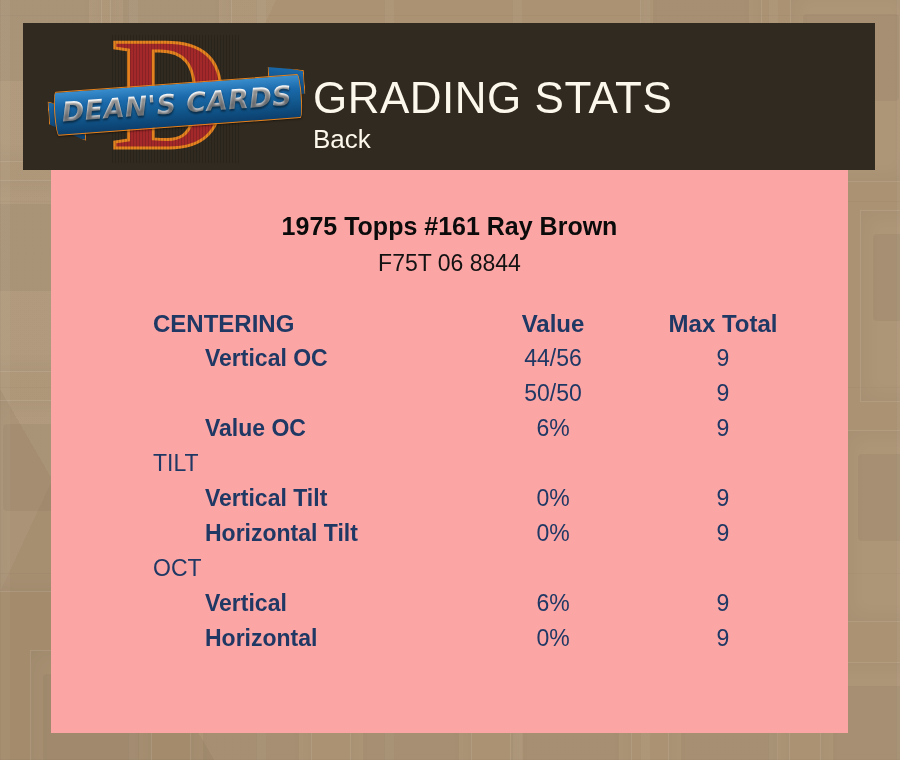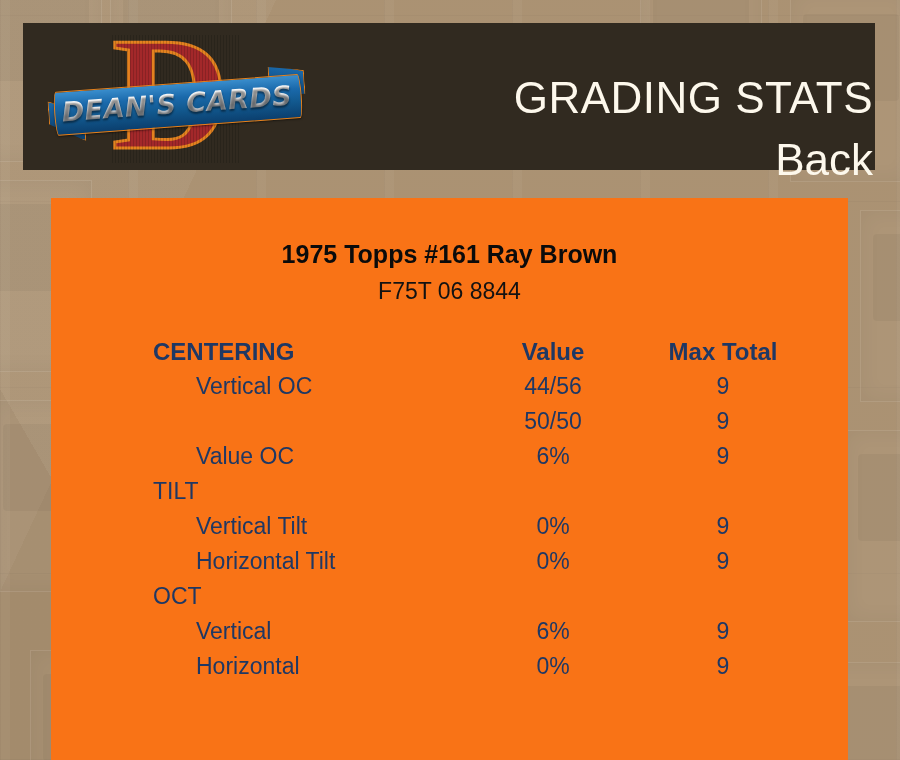--- a/index.html
+++ b/index.html
@@ -152,47 +152,46 @@
     text-shadow: 0 2px 2px rgba(0,0,0,0.45);
     white-space: nowrap;
   }
 
   
   .header-title {
     position: absolute;
     left: 290px;
     top: 50px;
     width: 560px;
-    text-align: right;
+    text-align: left;
     color: #fdf8ec;
     font-size: 44px;
     letter-spacing: 0.5px;
     white-space: nowrap;
   }
   .header-subtitle {
     position: absolute;
     left: 290px;
-    top: 112px;
+    top: 101px;
     width: 560px;
-    text-align: right;
+    text-align: left;
     color: #fdf8ec;
-    font-size: 44px;
+    font-size: 26px;
     white-space: nowrap;
   }
 
   
   .panel {
     position: absolute;
     left: 51px;
     top: 170px;
     width: 797px;
     height: 563px;
-    background: #f97316;
+    background: #fca5a5;
     z-index: 4;
-    margin-top: 28px;
   }
 
   .card-title {
     position: absolute;
     left: 0;
     top: 42px;
     width: 100%;
     text-align: center;
     font-size: 25px;
     font-weight: bold;
@@ -226,21 +225,22 @@
     left: 102px;
     top: 0;
     font-size: 23px;
     color: #1f3864;
     white-space: nowrap;
   }
   .col-label.section {
     font-weight: normal;
   }
   .col-label.item {
-    left: 145px;
+    left: 154px;
+    font-weight: bold;
   }
   .col-value {
     position: absolute;
     left: 402px;
     top: 0;
     width: 200px;
     text-align: center;
     font-size: 23px;
     color: #1f3864;
     white-space: nowrap;

